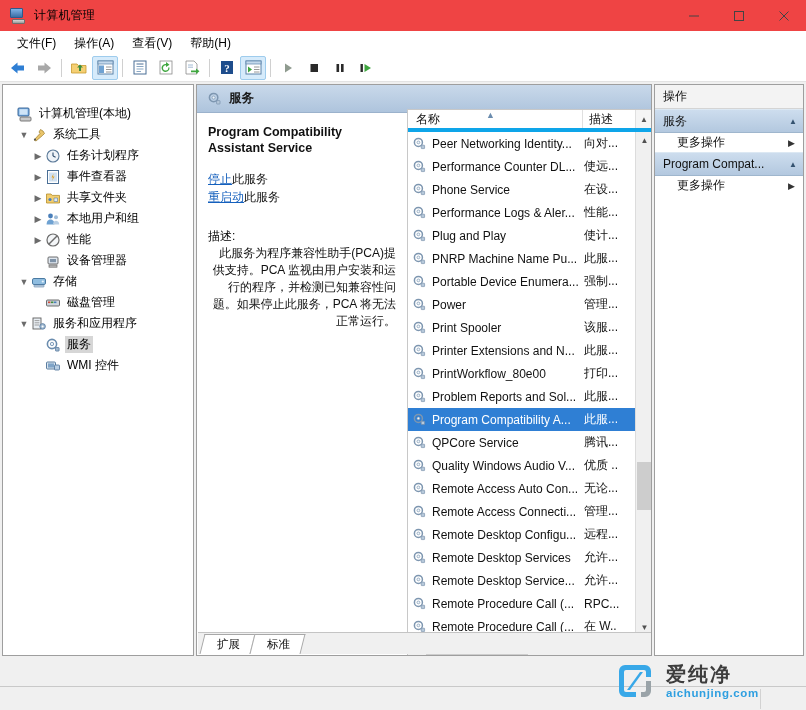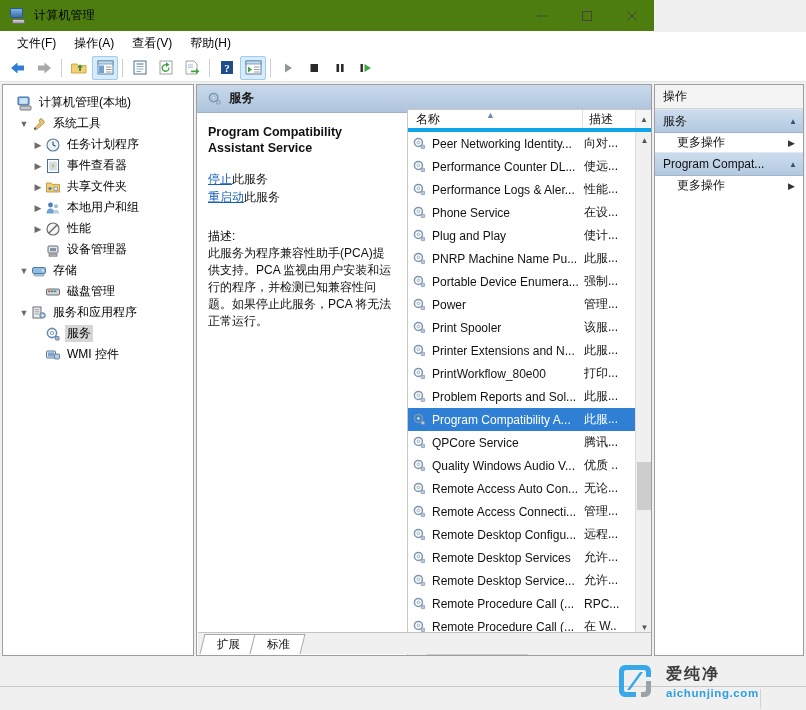--- a/index.html
+++ b/index.html
@@ -8,22 +8,22 @@
     font-family: "Liberation Sans", "DejaVu Sans", sans-serif;
     font-size: 12px;
     background: #ffffff;
     overflow: hidden;
     -webkit-font-smoothing: antialiased;
   }
   #app { position: relative; width: 806px; height: 710px; background:#f0f0f0; }
 
   
   .titlebar {
-    position:absolute; left:0; top:0; width:654px; height:32px;
-    background:#4d7c0f; display:flex; align-items:center;
+    position:absolute; left:0; top:0; width:806px; height:32px;
+    background:#ef4444; display:flex; align-items:center;
     border-bottom:1px solid #ffffff;
   }
   .title-icon { width:18px; height:18px; margin-left:9px; margin-right:7px; position:relative; flex:none; }
   .ti-mon { position:absolute; left:1px; top:1px; width:13px; height:10px;
             background:linear-gradient(#7fb2e5,#3a6ea5); border:1px solid #2c5party; border:1px solid #2c5a8c; border-radius:1px; }
   .ti-base { position:absolute; left:3px; top:12px; width:13px; height:5px;
              background:linear-gradient(#d8d8d8,#9a9a9a); border:1px solid #6e6e6e; border-radius:1px;}
   .title-text { font-size:12px; color:#000; letter-spacing:.2px; }
   .wincontrols { margin-left:auto; display:flex; height:32px; }
   .wc { width:45px; height:32px; display:flex; align-items:center; justify-content:center;
@@ -45,21 +45,21 @@
   }
   .tb-btn { width:26px; height:24px; display:flex; align-items:center; justify-content:center; position:relative;}
   .tb-btn.active { background:#d6ebfb; border:1px solid #9ecced; border-radius:2px; }
   .tb-sep { width:1px; height:18px; background:#d0d0d0; margin:0 4px; }
 
   
   .pane-tree {
     position:absolute; left:2px; top:84px; width:192px; height:572px;
     background:#ffffff; border:1px solid #9e9e9e; overflow:hidden;
   }
-  .tree { padding-top:7px; }
+  .tree { padding-top:18px; }
   .tnode { display:flex; align-items:center; height:21px; white-space:nowrap; font-size:12px; color:#000; }
   .twist { width:14px; text-align:center; color:#6b6b6b; font-size:9px; flex:none; }
   .tico { width:16px; height:16px; margin-right:4px; flex:none; position:relative; }
   .tlabel { padding:0 2px; }
   .tnode.selected .tlabel { background:#d6d6d6; }
 
   
   .pane-mid {
     position:absolute; left:196px; top:84px; width:456px; height:572px;
     background:#ffffff; border:1px solid #9e9e9e; overflow:hidden;
@@ -73,21 +73,21 @@
 
   .detail {
     position:absolute; left:1px; top:29px; width:208px; height:542px;
     background:#fff; padding:10px 10px 0 10px; overflow:hidden;
   }
   .detail h2 { font-size:12.5px; font-weight:bold; color:#111; line-height:16px; margin-bottom:14px;}
   .dlink { font-size:12px; color:#111; line-height:18px; }
   .dlink a { color:#1560bd; text-decoration:underline; }
   .dgap { height:22px; }
   .ddesc-title { font-size:12px; color:#000000; }
-  .ddesc { font-size:12px; color:#111; line-height:17px; }
+  .ddesc { font-size:12px; color:#111; line-height:17px;text-align:right; }
 
   
   .listwrap {
     position:absolute; left:210px; top:24px; width:245px; height:548px;
     background:#fff; border-left:1px solid #c8c8c8; border-top:1px solid #c8c8c8;
   }
   .lst-head { height:22px; display:flex; background:#ffffff; border-bottom:4px solid #0ea5e9; position:relative;}
   .lh-name { width:175px; display:flex; align-items:center; padding-left:8px;
              font-size:12px; color:#111; border-right:1px solid #e0e0e0; position:relative;}
   .lh-sort { position:absolute; left:78px; top:0px; font-size:9px; color:#6b8cae;}
@@ -142,21 +142,21 @@
   .statusbar {
     position:absolute; left:0; bottom:0; width:806px; height:24px;
     background:#f0f0f0; border-top:1px solid #c9c9c9;
   }
   .sb-div { position:absolute; left:760px; top:2px; width:1px; height:20px; background:#d2d2d2;}
 
   
   .watermark { position:absolute; left:612px; top:656px; width:190px; height:50px; display:flex; align-items:center;}
   .wm-logo { width:46px;height:46px;flex:none;position:relative;}
   .wm-txt { margin-left:8px; }
-  .wm-cn { font-size:16px; font-weight:bold; color:#3d3d3d; letter-spacing:2px; line-height:24px;}
+  .wm-cn { font-size:20px; font-weight:bold; color:#3d3d3d; letter-spacing:2px; line-height:24px;}
   .wm-en { font-size:11.5px; font-weight:bold; color:#2e9fe0; letter-spacing:.6px; line-height:14px;}
 
   svg { display:block; }
 </style>
 </head>
 <body>
 
 <div id="app">
 
   <div class="titlebar">
@@ -509,33 +509,33 @@
             <span class="rdesc">使远...</span>
           </div>
           <div class="row">
             <span class="svcico">
               <svg width="15" height="15" viewBox="0 0 15 15">
                 <circle cx="6.4" cy="6.4" r="4" fill="none" stroke="#7d96b0" stroke-width="1.5"></circle>
                 <circle cx="6.4" cy="6.4" r="1.4" fill="#f2f7fb" stroke="#7d96b0" stroke-width=".7"></circle>
                 <rect x="9.2" y="9.2" width="3.4" height="3.4" rx=".5" fill="#b6c8da" stroke="#6d87a2" stroke-width=".6"></rect>
               </svg>
             </span>
+            <span class="rname">Phone Service</span>
+            <span class="rdesc">在设...</span>
+          </div>
+          <div class="row">
+            <span class="svcico">
+              <svg width="15" height="15" viewBox="0 0 15 15">
+                <circle cx="6.4" cy="6.4" r="4" fill="none" stroke="#7d96b0" stroke-width="1.5"></circle>
+                <circle cx="6.4" cy="6.4" r="1.4" fill="#f2f7fb" stroke="#7d96b0" stroke-width=".7"></circle>
+                <rect x="9.2" y="9.2" width="3.4" height="3.4" rx=".5" fill="#b6c8da" stroke="#6d87a2" stroke-width=".6"></rect>
+              </svg>
+            </span>
             <span class="rname">Performance Logs &amp; Aler...</span>
             <span class="rdesc">性能...</span>
-          </div>
-          <div class="row">
-            <span class="svcico">
-              <svg width="15" height="15" viewBox="0 0 15 15">
-                <circle cx="6.4" cy="6.4" r="4" fill="none" stroke="#7d96b0" stroke-width="1.5"></circle>
-                <circle cx="6.4" cy="6.4" r="1.4" fill="#f2f7fb" stroke="#7d96b0" stroke-width=".7"></circle>
-                <rect x="9.2" y="9.2" width="3.4" height="3.4" rx=".5" fill="#b6c8da" stroke="#6d87a2" stroke-width=".6"></rect>
-              </svg>
-            </span>
-            <span class="rname">Phone Service</span>
-            <span class="rdesc">在设...</span>
           </div>
           <div class="row">
             <span class="svcico">
               <svg width="15" height="15" viewBox="0 0 15 15">
                 <circle cx="6.4" cy="6.4" r="4" fill="none" stroke="#7d96b0" stroke-width="1.5"></circle>
                 <circle cx="6.4" cy="6.4" r="1.4" fill="#f2f7fb" stroke="#7d96b0" stroke-width=".7"></circle>
                 <rect x="9.2" y="9.2" width="3.4" height="3.4" rx=".5" fill="#b6c8da" stroke="#6d87a2" stroke-width=".6"></rect>
               </svg>
             </span>
             <span class="rname">Plug and Play</span>

